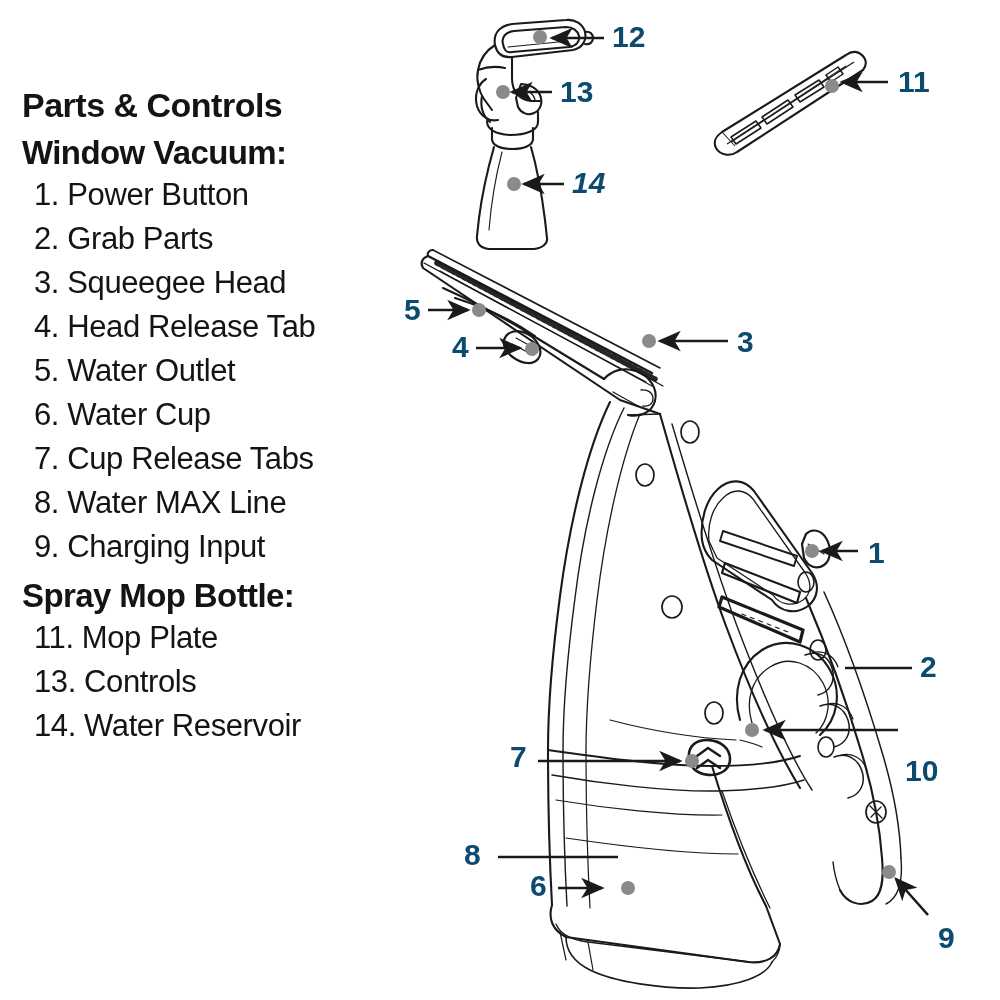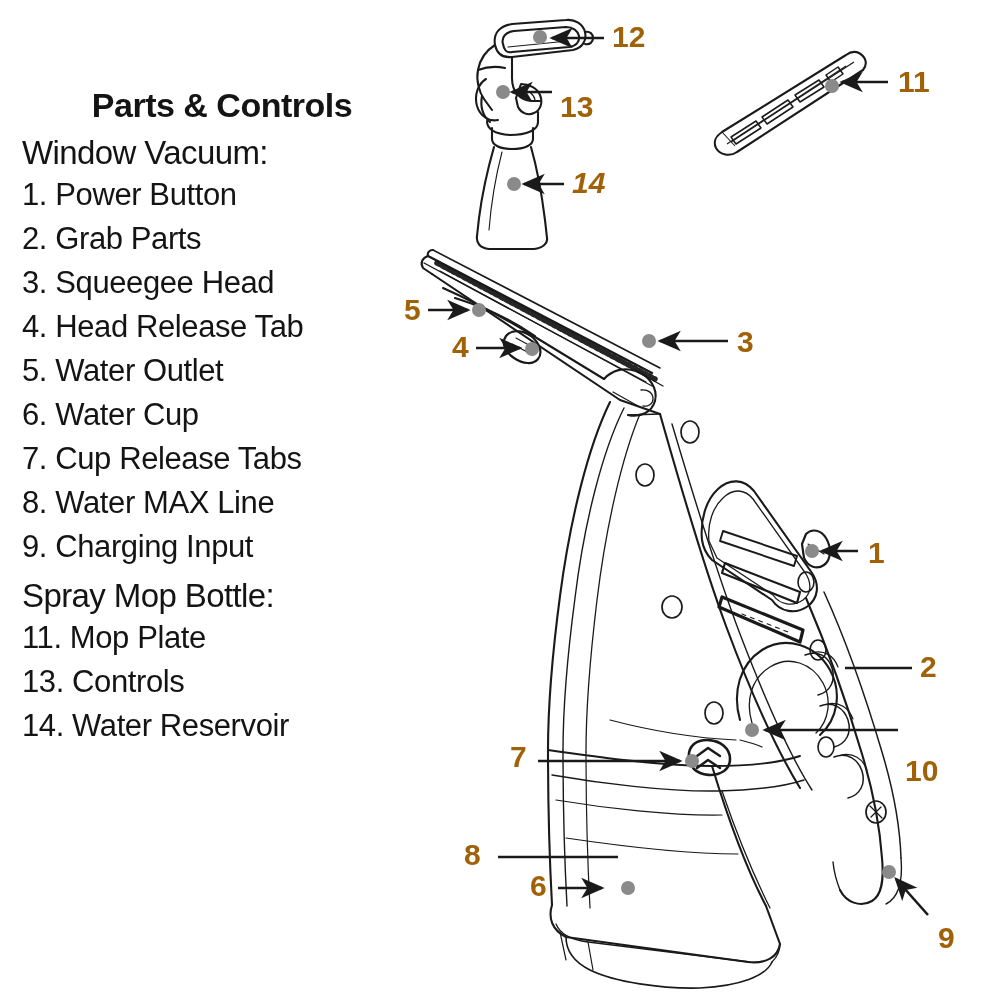--- a/index.html
+++ b/index.html
@@ -8,34 +8,34 @@
     font-family:"Liberation Sans", sans-serif;
     overflow:hidden;position:relative;
   }
   #stage{position:absolute;inset:0;width:1000px;height:1000px;}
   .parts-list{
     position:absolute;left:22px;top:88px;width:400px;
     color:#141414;
   }
   .list-title{
     font-size:34px;font-weight:bold;letter-spacing:-0.5px;
-    line-height:1.0;margin-bottom:14px;text-align:center;
+    line-height:1.0;margin-bottom:14px;
   }
   .group-title{
-    font-size:33px;font-weight:normal;letter-spacing:-0.6px;
+    font-size:33px;font-weight:bold;letter-spacing:-0.6px;
     line-height:1.0;margin-top:10px;margin-bottom:4px;
   }
   .part-row{
     font-size:31px;font-weight:400;letter-spacing:-0.4px;
-    line-height:1.42;white-space:nowrap;
+    line-height:1.42;white-space:nowrap;margin-left:12px;
   }
   .part-num{display:inline;}
   .part-label{display:inline;}
   .callout{
-    position:absolute;font-size:30px;font-weight:bold;color:#a16207;
+    position:absolute;font-size:30px;font-weight:bold;color:#0c4a6e;
     line-height:1;
   }
   svg{position:absolute;left:0;top:0;}
   .ln{stroke:#1a1a1a;fill:none;}
   .dot{fill:#8a8a8a;}
 </style>
 </head>
 <body>
 
 <div id="stage">
@@ -294,16 +294,16 @@
   <div class="callout" style="left:737px;top:327px;">3</div>
   <div class="callout" style="left:452px;top:332px;">4</div>
   <div class="callout" style="left:404px;top:295px;">5</div>
   <div class="callout" style="left:530px;top:871px;">6</div>
   <div class="callout" style="left:510px;top:742px;">7</div>
   <div class="callout" style="left:464px;top:840px;">8</div>
   <div class="callout" style="left:938px;top:923px;">9</div>
   <div class="callout" style="left:905px;top:756px;">10</div>
   <div class="callout" style="left:898px;top:67px;">11</div>
   <div class="callout" style="left:612px;top:22px;">12</div>
-  <div class="callout" style="left:560px;top:92px;">13</div>
+  <div class="callout" style="left:560px;top:77px;">13</div>
   <div class="callout" style="left:572px;top:168px;font-style:italic;">14</div>
 
 </div>
 
 </body></html>

